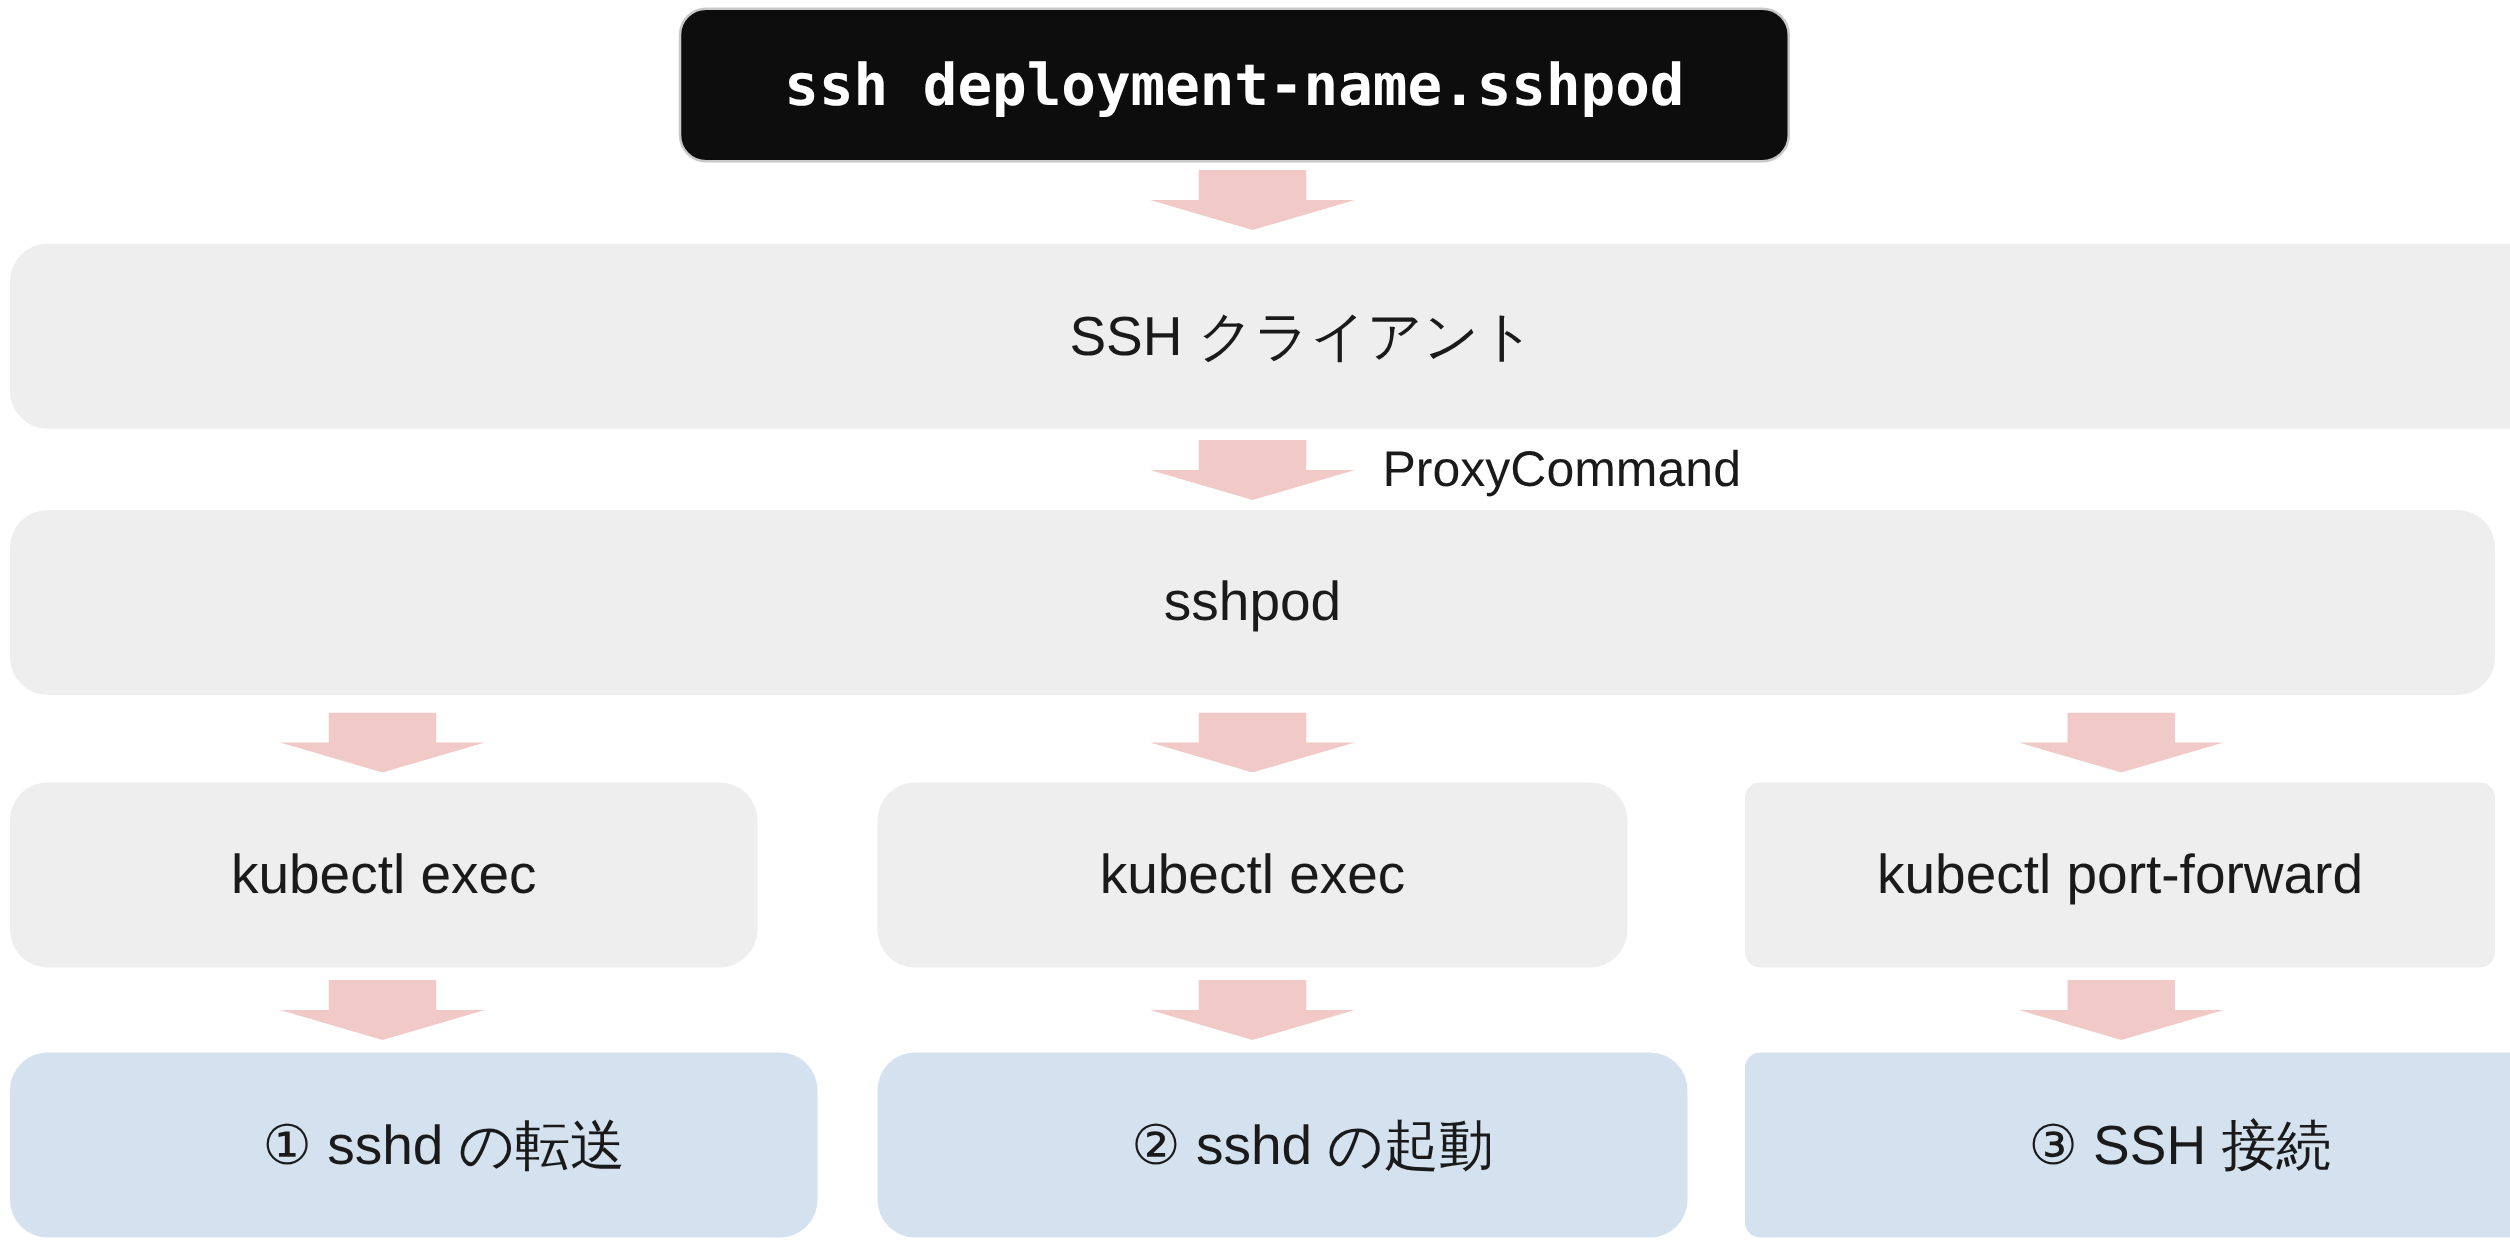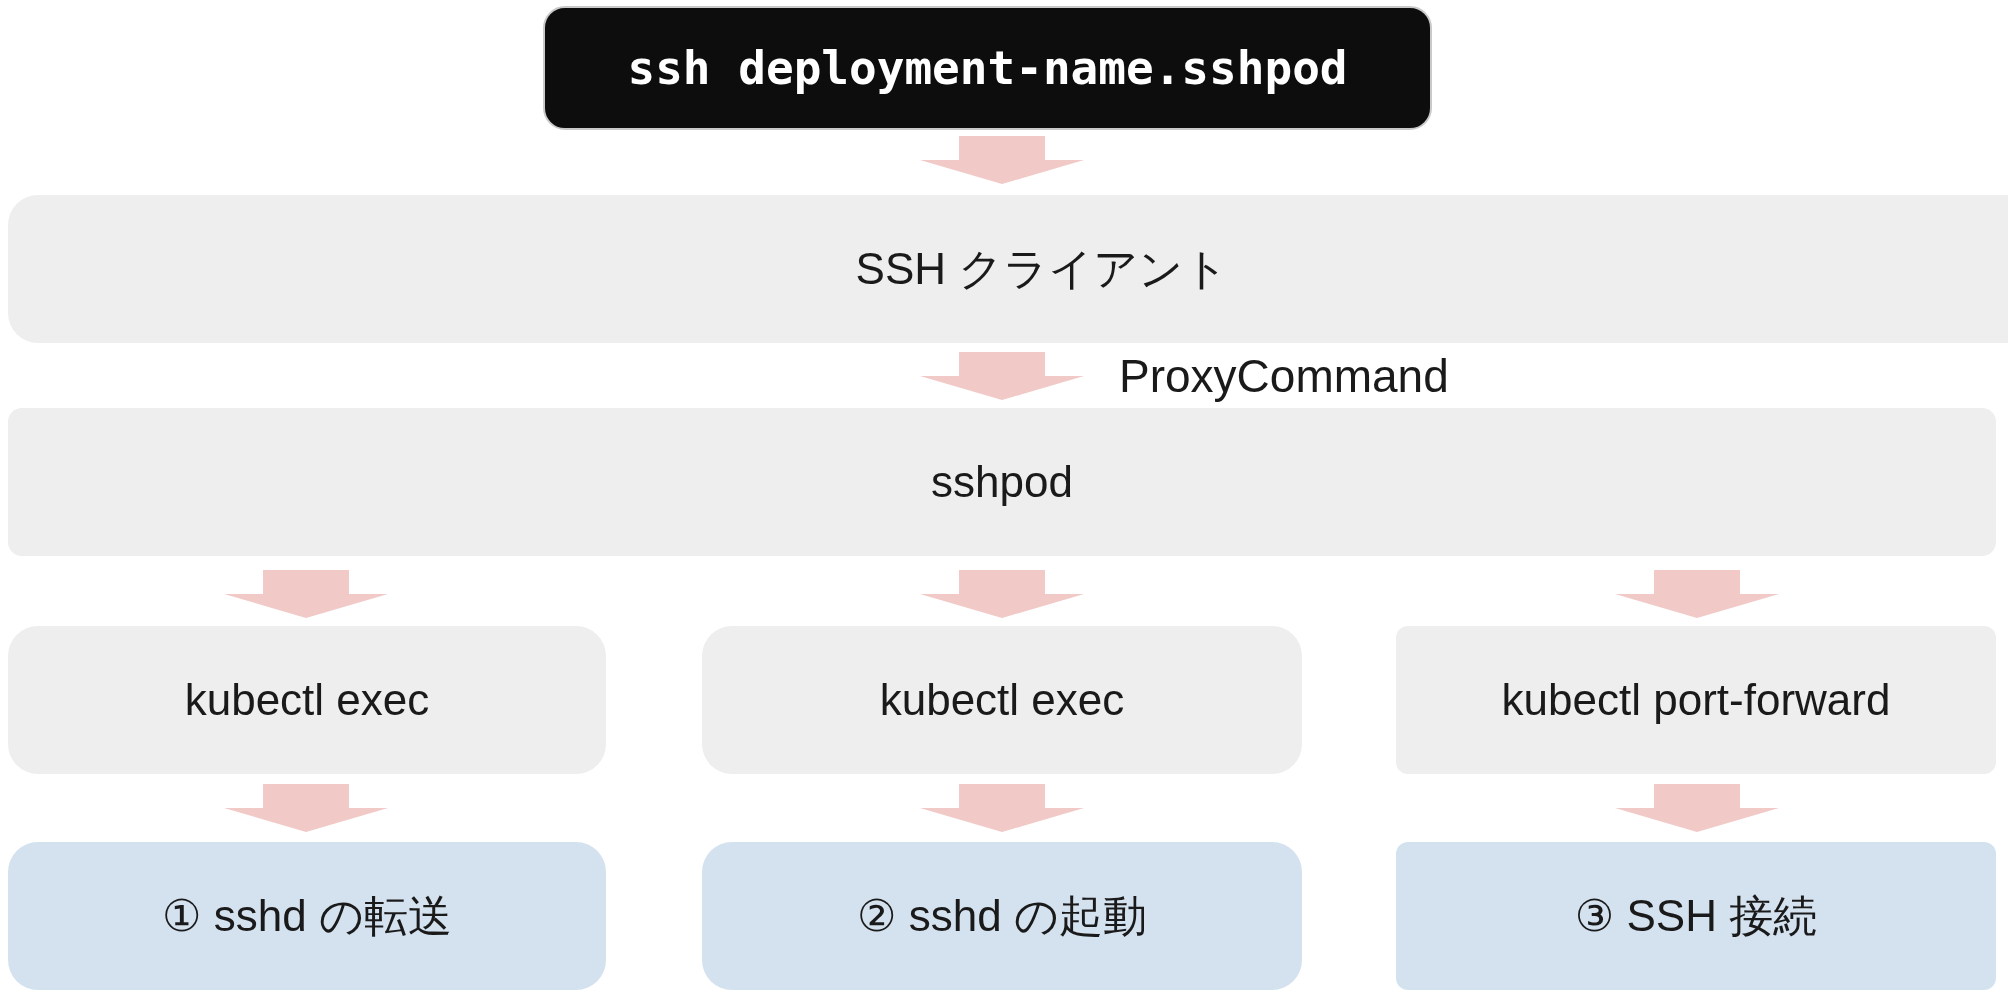--- a/index.html
+++ b/index.html
@@ -42,40 +42,39 @@
     height: 148px;
     border-radius: 30px;
     display: flex;
     align-items: center;
     justify-content: center;
     font-size: 44px;
     font-weight: 400;
     white-space: nowrap;
   }
   .node.gray { background: var(--box-gray, #eeeeee); }
-  .node.blue { background: var(--box-blue, #d4e2f0); }
+  .node.blue { background: var(--box-blue, #d4e2f0); padding-left: 48px; }
   .node.wide { left: 8px; width: 1988px; }
   .col-0 { left: 8px;    width: 598px; }
   .col-1 { left: 702px;  width: 600px; }
   .col-2 { left: 1396px; width: 600px; border-radius: 12px; }
   .arrow {
     position: absolute;
     width: 164px;
     height: 48px;
   }
   .arrow polygon { fill: var(--arrow-color, #f1c9c7); }
   .proxy-label {
     position: absolute;
     left: 1106px;
     top: 352px;
     height: 48px;
     line-height: 48px;
-    font-size: 46px;
+    font-size: 40px;
     white-space: nowrap;
-    margin-left: 13px;
   }
 </style>
 </head>
 <body>
 
 <div class="canvas">
 
   <div class="cmd-box">
     <code>ssh deployment-name.sshpod</code>
   </div>
@@ -86,21 +85,21 @@
 
   <div class="node gray wide" style="top:195px;padding-left:40px;">
     <span>SSH クライアント</span>
   </div>
 
   <svg class="arrow" style="left:920px; top:352px;" viewBox="0 0 164 48">
     <polygon points="39,0 125,0 125,24 164,24 82,48 0,24 39,24"></polygon>
   </svg>
   <span class="proxy-label">ProxyCommand</span>
 
-  <div class="node gray wide" style="top:408px;border-radius:14px;">
+  <div class="node gray wide" style="top:408px;">
     <span>sshpod</span>
   </div>
 
   <svg class="arrow" style="left:224px; top:570px;" viewBox="0 0 164 48">
     <polygon points="39,0 125,0 125,24 164,24 82,48 0,24 39,24"></polygon>
   </svg>
   <svg class="arrow" style="left:920px; top:570px;" viewBox="0 0 164 48">
     <polygon points="39,0 125,0 125,24 164,24 82,48 0,24 39,24"></polygon>
   </svg>
   <svg class="arrow" style="left:1615px; top:570px;" viewBox="0 0 164 48">

